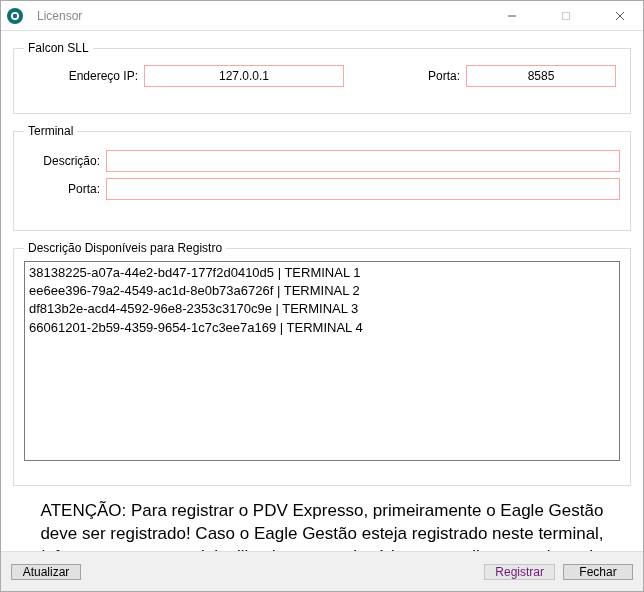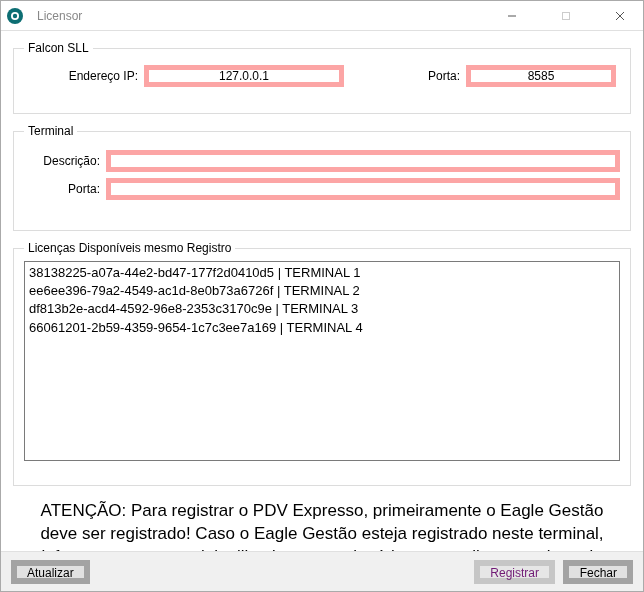--- a/index.html
+++ b/index.html
@@ -65,21 +65,21 @@
     padding: 4px 4px 2px 4px;
     justify-content: flex-start;
   }
   .lbl {
     text-align: right;
   }
   .lbl-ip { width: 110px; }
   .lbl-porta { width: 70px; margin-left: 40px; }
   .inp {
     height: 22px;
-    border: 5px solid #fca5a5;
+    border: 1px solid #fca5a5;
     padding: 2px 4px;
     font-family: inherit;
     font-size: 12px;
     text-align: center;
     background: #fff;
   }
   .inp[readonly] { background: #fff; }
   .ip-field { width: 200px; }
   .porta-field { width: 150px; }
   .term-row { margin: 6px 0; }
@@ -110,29 +110,28 @@
     left: 1px; right: 1px; bottom: 1px;
     height: 40px;
     background: #f0f0f0;
     border-top: 1px solid #e0e0e0;
     display: flex;
     align-items: center;
     padding: 0 10px;
     gap: 8px;
   }
   .btn {
-    height: 24px;
+    height: 16px;
     min-width: 70px;
     padding: 0 10px;
     font-family: inherit;
     font-size: 12px;
     background: #e1e1e1;
-    border: 6px solid #a3a3a3;
+    border: 1px solid #a3a3a3;
     cursor: pointer;
-    text-align: right;
   }
   .btn:disabled { color: #701a75; background: #e6e6e6; border-color: #c6c6c6; cursor: default; }
   .push-right { margin-left: auto; }
 </style>
 </head>
 <body>
 
 <div class="titlebar">
   <span class="icon">
     <svg viewBox="0 0 10 10">
@@ -178,21 +177,21 @@
       <span class="lbl lbl-term">Descrição:</span>
       <input class="inp term-field" type="text" value="" style="">
     </div>
     <div class="row term-row">
       <span class="lbl lbl-term">Porta:</span>
       <input class="inp term-field" type="text" value="" style="">
     </div>
   </fieldset>
 
   <fieldset>
-    <legend>Licenças Disponíveis mesmo Registro</legend>
+    <legend>Descrição Disponíveis para Registro</legend>
     <div class="lic-box" id="lic-box">
         <div class="lic-line">38138225-a07a-44e2-bd47-177f2d0410d5 | TERMINAL 1</div>
         <div class="lic-line">ee6ee396-79a2-4549-ac1d-8e0b73a6726f | TERMINAL 2</div>
         <div class="lic-line">df813b2e-acd4-4592-96e8-2353c3170c9e | TERMINAL 3</div>
         <div class="lic-line">66061201-2b59-4359-9654-1c7c3ee7a169 | TERMINAL 4</div>
       </div>
   </fieldset>
 
   <div class="attention">ATENÇÃO: Para registrar o PDV Expresso, primeiramente o Eagle Gestão deve ser registrado! Caso o Eagle Gestão esteja registrado neste terminal, informe o mesmo serial utilizado para registrá-lo para realizar o registro do PDV Expresso!</div>
 

